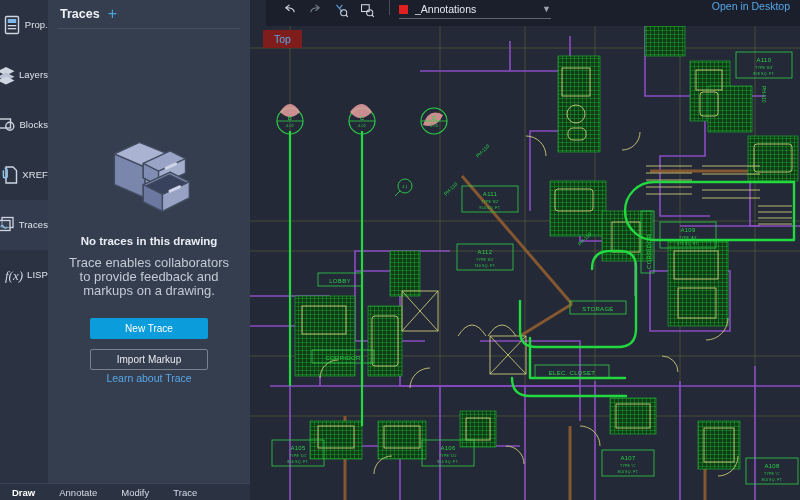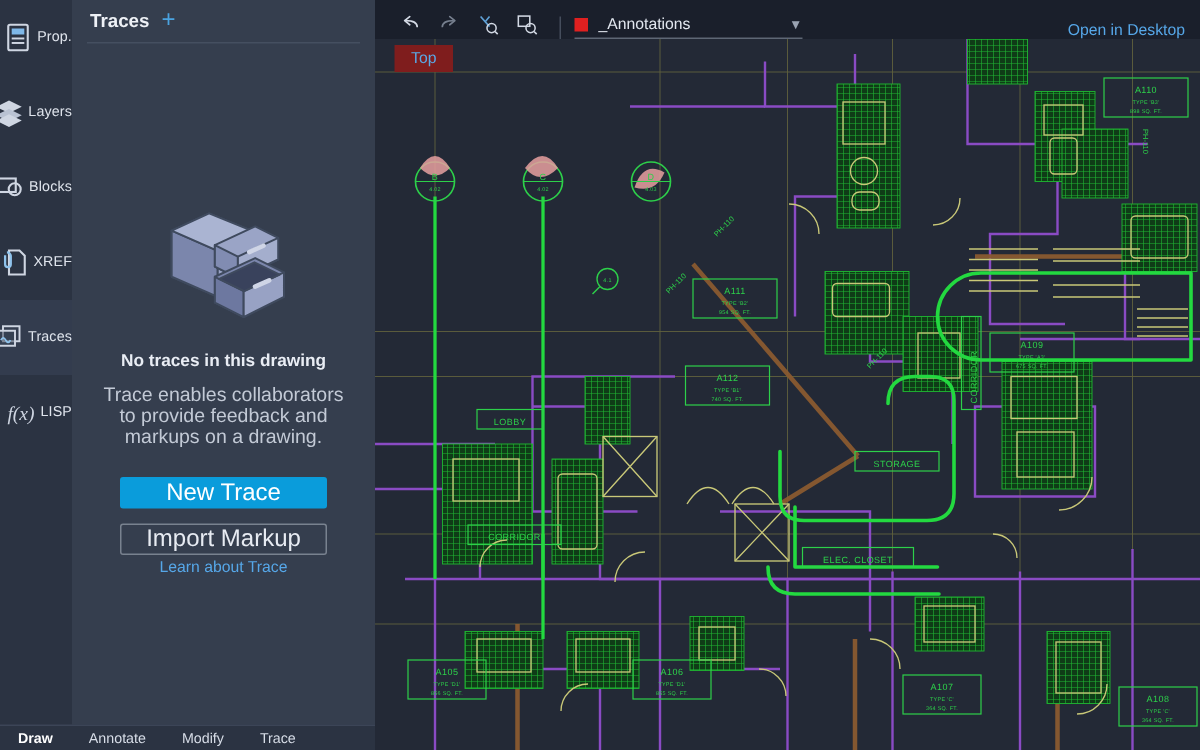--- a/index.html
+++ b/index.html
@@ -63,23 +63,23 @@
   .cabinet { width: 96px; height: 96px; margin-bottom: 14px; }
   .empty-title {
     font-size: 11.5px; font-weight: bold; color: #e9edf4;
     margin-bottom: 9px; 
   }
   .empty-desc {
     font-size: 13px; color: #c3cad6; line-height: 14px;
     text-align: center; width: 160px; margin-bottom: 20px;
   }
   .btn {
-    width: 138px; height: 21px;
+    width: 118px; height: 21px;
     display:flex; align-items:center; justify-content:center;
-    font-size: 16px; cursor: pointer;
+    font-size: 10px; cursor: pointer;
     border-radius: 2px;
   }
   .btn-primary { background: #0a9cdb; color: #ffffff; margin-bottom: 10px; }
   .btn-secondary { background: transparent; color: #e7ebf2; border: 1px solid #79828f; }
   .link {
     margin-top: 2px; font-size: 10.5px; color: #56a7e8;
     cursor: pointer; text-decoration: none;
   }
 
   
@@ -95,23 +95,23 @@
     font-size: 9.5px; color: #d7dde7; cursor: pointer;
     padding: 0 6px;
   }
   .bottom-tabs .tab:first-child { font-weight: bold; color: #ffffff; margin-left: 6px; }
   .bottom-tabs .tab + .tab { margin-left: 12px; }
 
   
   .main { flex: 1; position: relative; height: 500px; background: #232936; }
   .toolbar {
     height: 26px; background: #1a1f2b;
-    display: flex; align-items: flex-end;
+    display: flex; align-items: flex-start;
     padding: 0 10px;
-    position: relative; z-index: 4;
+    position: relative; z-index: 4; margin-left: 16px;
   }
   .tb-icon { width: 26px; height: 20px; display:flex; align-items:center; justify-content:center; cursor:pointer; }
   .tb-divider { width:1px; height:15px; background:#454d5c; margin: 0 9px; }
   .layer-sel {
     display: flex; align-items: center; gap: 7px;
     width: 152px; height: 19px;
     border-bottom: 1px solid #5e6775;
     cursor: pointer;
   }
   .layer-swatch { width: 9px; height: 9px; background: #e02020; flex:0 0 9px; }

